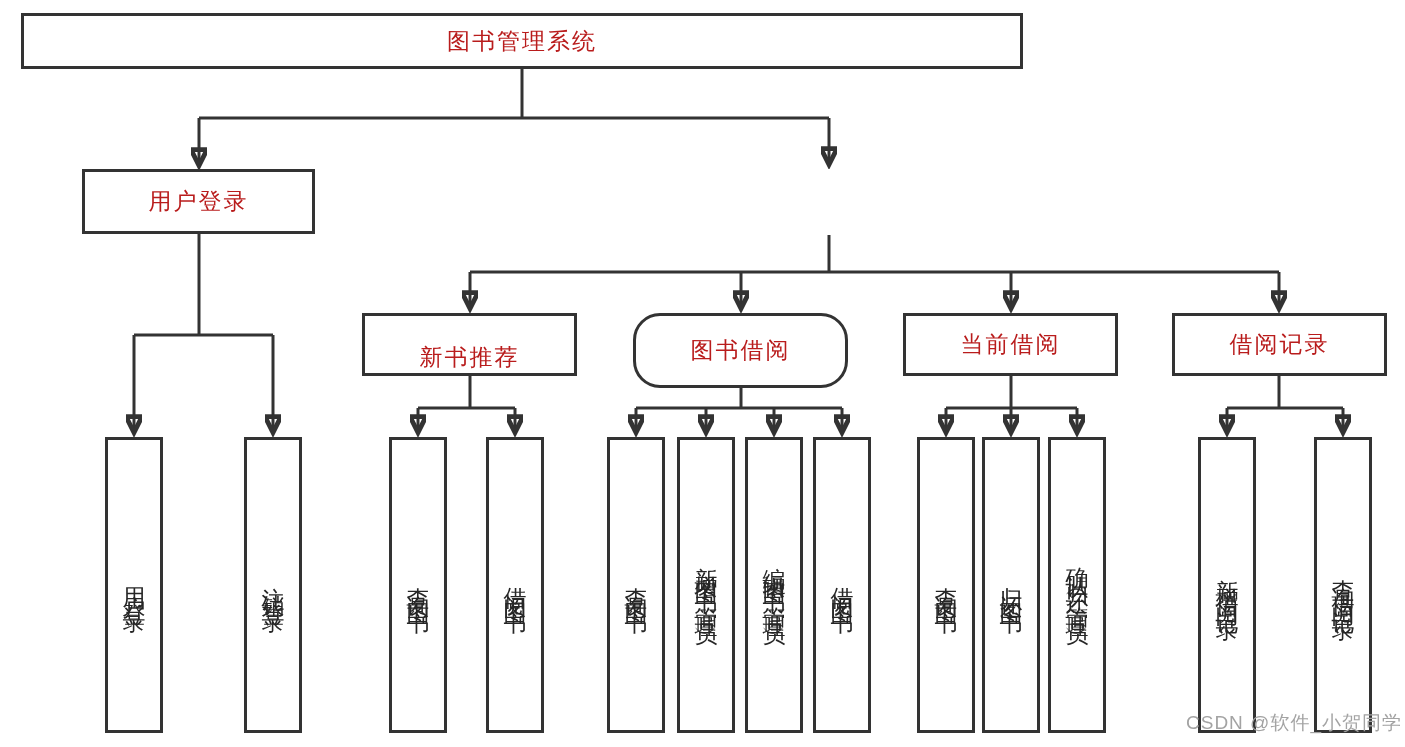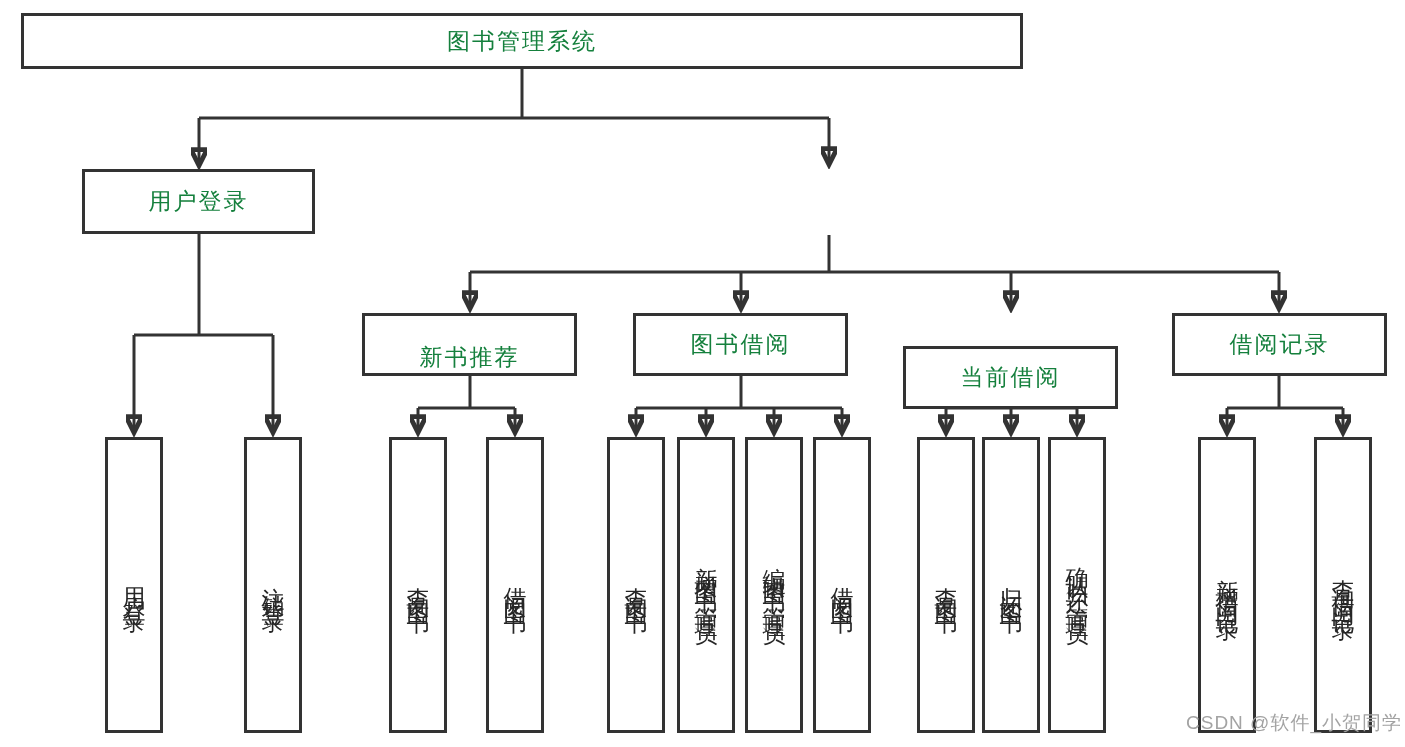--- a/index.html
+++ b/index.html
@@ -35,21 +35,21 @@
     border: 3px solid #333333;
     display: flex;
     align-items: center;
     justify-content: center;
     z-index: 2;
     color: #262626;
   }
   .hlabel {
     font-size: 23px;
     letter-spacing: 2px;
-    color: #15803d;
+    color: #b91c1c;
     white-space: nowrap;
   }
   .vbox .vlabel {
     writing-mode: vertical-rl;
     text-orientation: mixed;
     font-size: 23px;
     letter-spacing: 8px;
     color: #262626;
     line-height: 1;
   }
@@ -122,24 +122,24 @@
     <span class="hlabel">图书管理系统</span>
   </div>
 
   <div class="box" style="left:82px;top:169px;width:233px;height:65px;">
     <span class="hlabel">用户登录</span>
   </div>
 
   <div class="box" style="left:362px;top:313px;width:215px;height:63px;align-items:flex-end;">
     <span class="hlabel">新书推荐</span>
   </div>
-  <div class="box" style="left:633px;top:313px;width:215px;height:63px;">
+  <div class="box" style="left:633px;top:313px;width:215px;height:75px;border-radius:27px;">
     <span class="hlabel">图书借阅</span>
   </div>
-  <div class="box" style="left:903px;top:313px;width:215px;height:63px;margin-top:33px;">
+  <div class="box" style="left:903px;top:313px;width:215px;height:63px;">
     <span class="hlabel">当前借阅</span>
   </div>
   <div class="box" style="left:1172px;top:313px;width:215px;height:63px;">
     <span class="hlabel">借阅记录</span>
   </div>
 
   <div class="box vbox" style="left:105px;top:437px;width:58px;height:296px;">
     <span class="vlabel">用户登录</span>
   </div>
   <div class="box vbox" style="left:244px;top:437px;width:58px;height:296px;">

